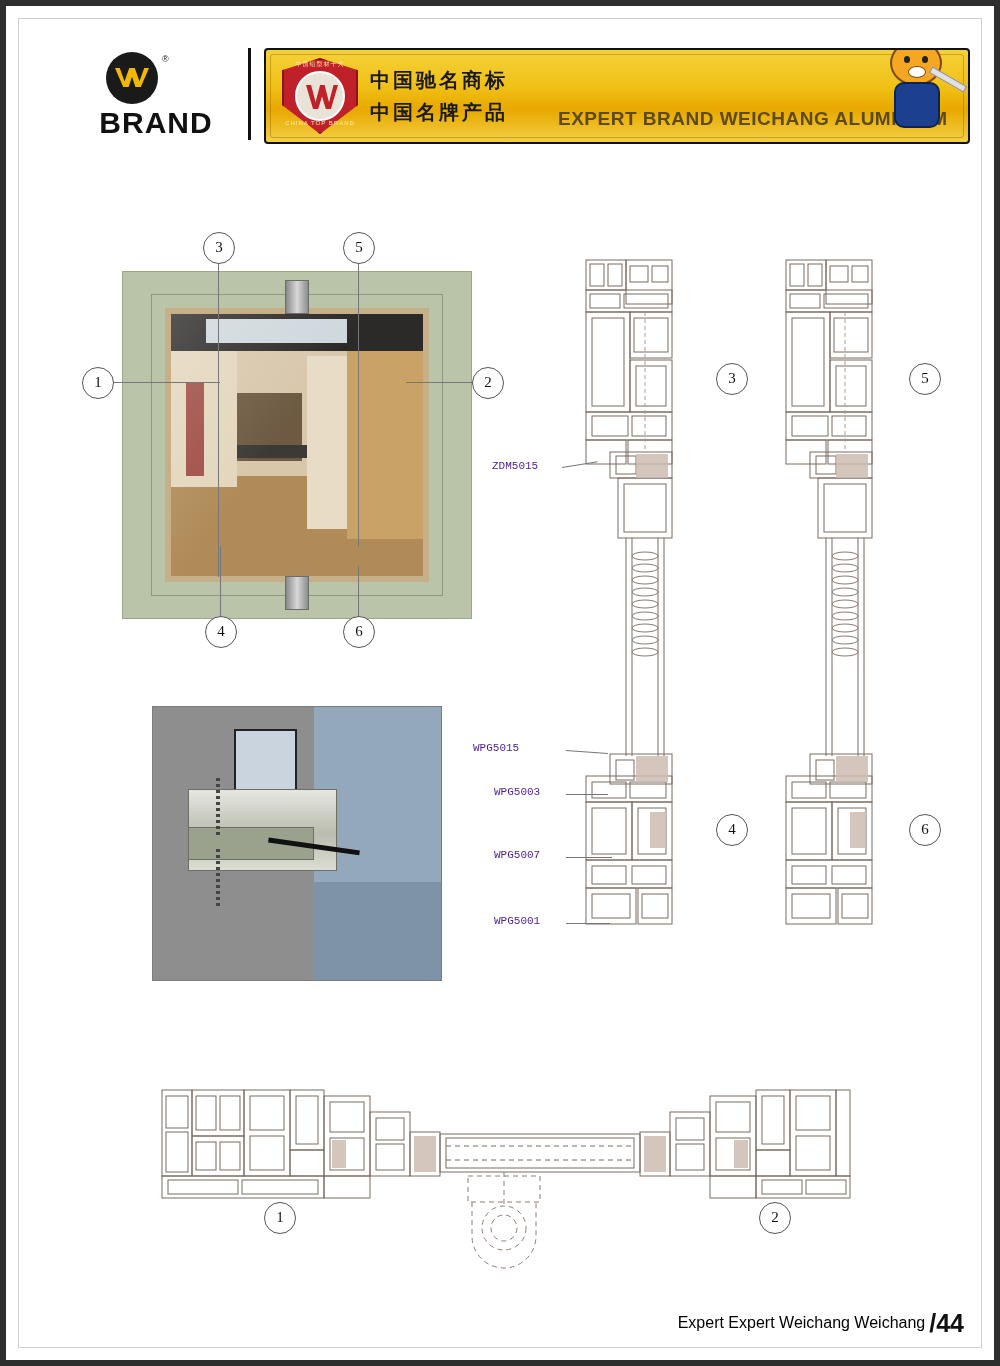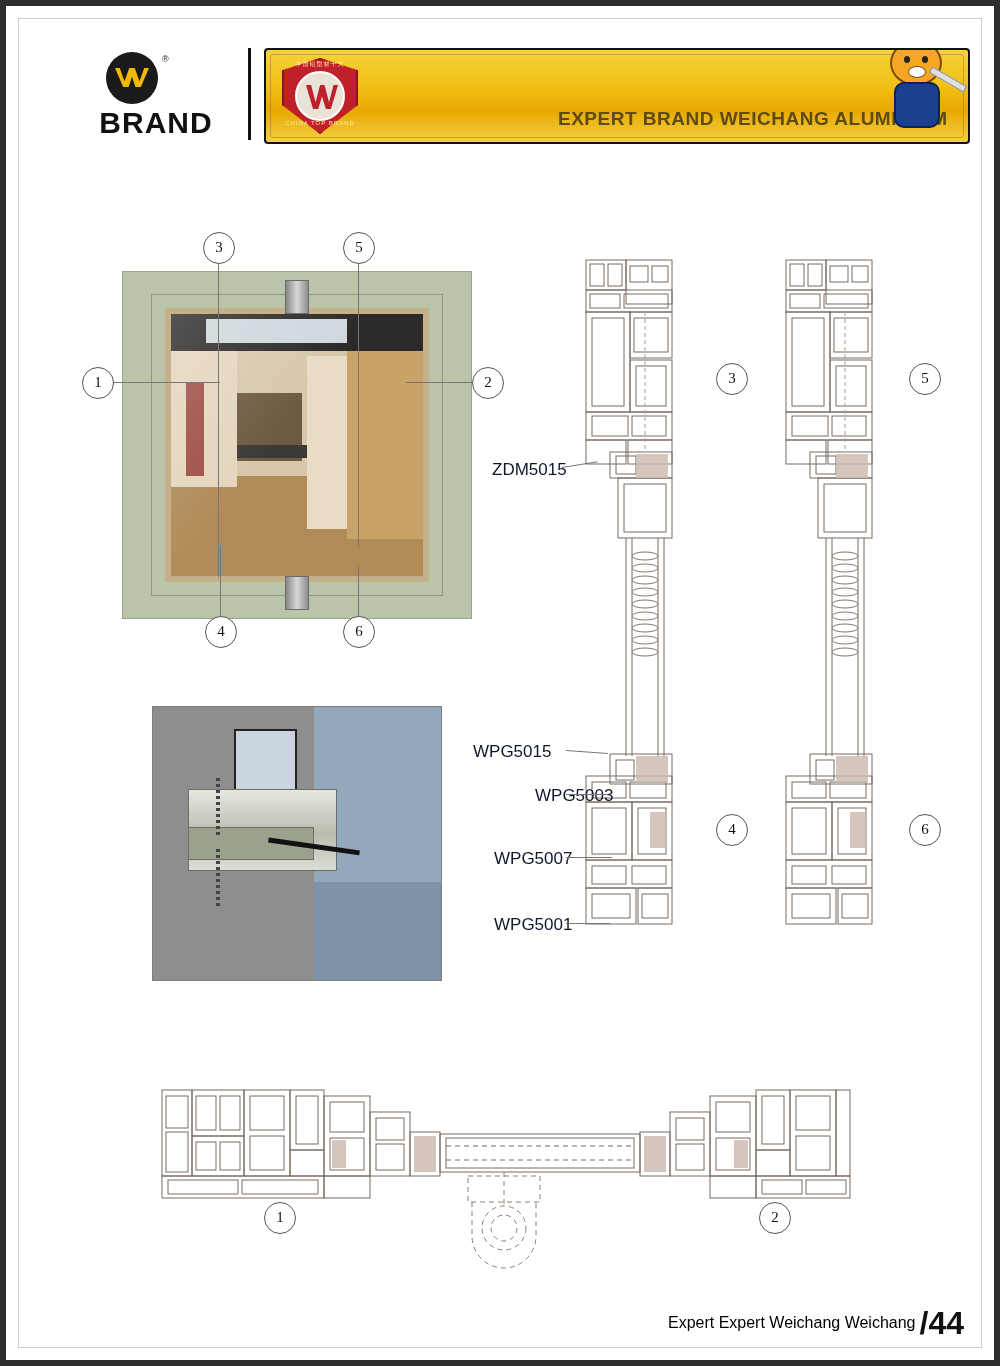--- a/index.html
+++ b/index.html
@@ -204,22 +204,22 @@
   .cnum{
     position:absolute;width:30px;height:30px;border-radius:50%;
     border:1px solid #555;background:#fff;
     font-size:15px;color:#111;text-align:center;line-height:29px;
     font-family:"Liberation Serif", serif;
   }
   .lead{position:absolute;background:#777;}
   .lead.h{height:1px;}
   .lead.v{width:1px;}
   .lbl{
-    position:absolute;font-size:17px;color:#0f172a;
-    font-family:Liberation Sans, sans-serif;white-space:nowrap;
+    position:absolute;font-size:11px;color:#4c1d95;
+    font-family:Liberation Mono, monospace;white-space:nowrap;
   }
   
   .draw{position:absolute;}
   .draw svg{display:block;}
   .footer-wrap{position:absolute;right:30px;bottom:24px;display:flex;align-items:flex-end;gap:4px;}
   .footer-txt{text-align:right;padding-bottom:4px;}
 </style>
 </head>
 <body>
 
@@ -239,20 +239,24 @@
     <div class="banner">
       <div class="banner-inner-line"></div>
 
       <div class="seal">
         <div class="seal-shield"></div>
         <div class="seal-top-txt">中国铝型材十大</div>
         <div class="seal-core"></div>
         <div class="seal-bot-txt">CHINA TOP BRAND</div>
       </div>
 
+      <div class="cn-lines">
+        <div>中国驰名商标</div>
+        <div>中国名牌产品</div>
+      </div>
 
       <div class="brand-en">EXPERT BRAND WEICHANG ALUMINIUM</div>
 
       <div class="mascot">
         <div class="ear l"></div>
           <div class="ear r"></div>
         <div class="head"></div>
         <div class="stripe"></div>
         <div class="eye l"></div>
           <div class="eye r"></div>
@@ -456,21 +460,21 @@
   <div class="cnum" style="left:903px;top:357px;">5</div>
   <div class="cnum" style="left:710px;top:808px;">4</div>
   <div class="cnum" style="left:903px;top:808px;">6</div>
 
   <div class="lbl" style="left:486px;top:454px;">ZDM5015</div>
   <div class="lead h" style="left:556px;top:461px;width:36px;transform:rotate(-9deg);transform-origin:left center;"></div>
 
   <div class="lbl" style="left:467px;top:736px;">WPG5015</div>
   <div class="lead h" style="left:560px;top:744px;width:42px;transform:rotate(4deg);transform-origin:left center;"></div>
 
-  <div class="lbl" style="left:488px;top:780px;margin-left:41px;">WPG5003</div>
+  <div class="lbl" style="left:488px;top:780px;">WPG5003</div>
   <div class="lead h" style="left:560px;top:788px;width:42px;"></div>
 
   <div class="lbl" style="left:488px;top:843px;">WPG5007</div>
   <div class="lead h" style="left:560px;top:851px;width:46px;"></div>
 
   <div class="lbl" style="left:488px;top:909px;">WPG5001</div>
   <div class="lead h" style="left:560px;top:917px;width:44px;"></div>
 
   <div class="draw" style="left:140px;top:1070px;">
     <svg width="720" height="200" viewBox="0 0 720 200">
@@ -549,15 +553,15 @@
   </div>
 
   <div class="cnum" style="left:258px;top:1196px;">1</div>
   <div class="cnum" style="left:753px;top:1196px;">2</div>
 
   <div class="footer-wrap">
     <div class="footer-txt">
       <span class="fa">Expert Expert</span>
       <span class="fb">Weichang Weichang</span>
     </div>
-    <div style="font-size:32px;font-weight:bold;color:#111;line-height:26px;">/44</div>
+    <div style="font-size:25px;font-weight:bold;color:#111;line-height:26px;">/44</div>
   </div>
 </div>
 
 </body></html>

